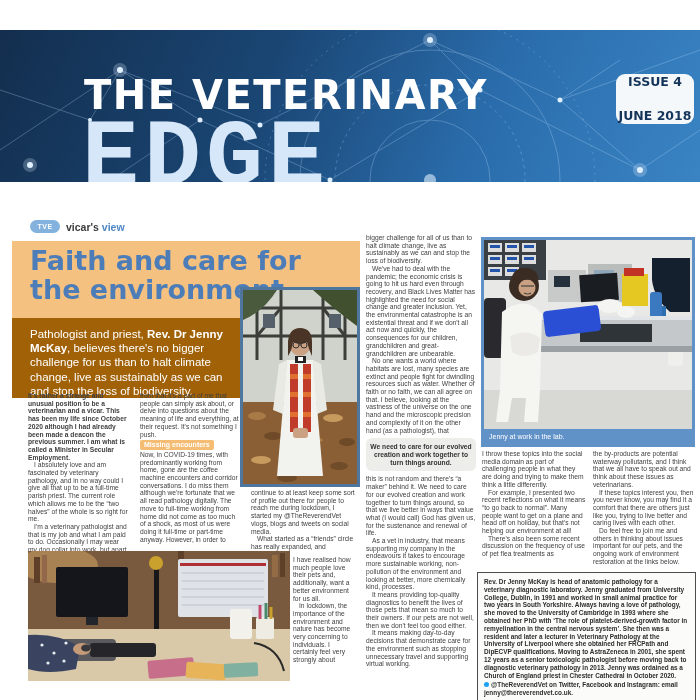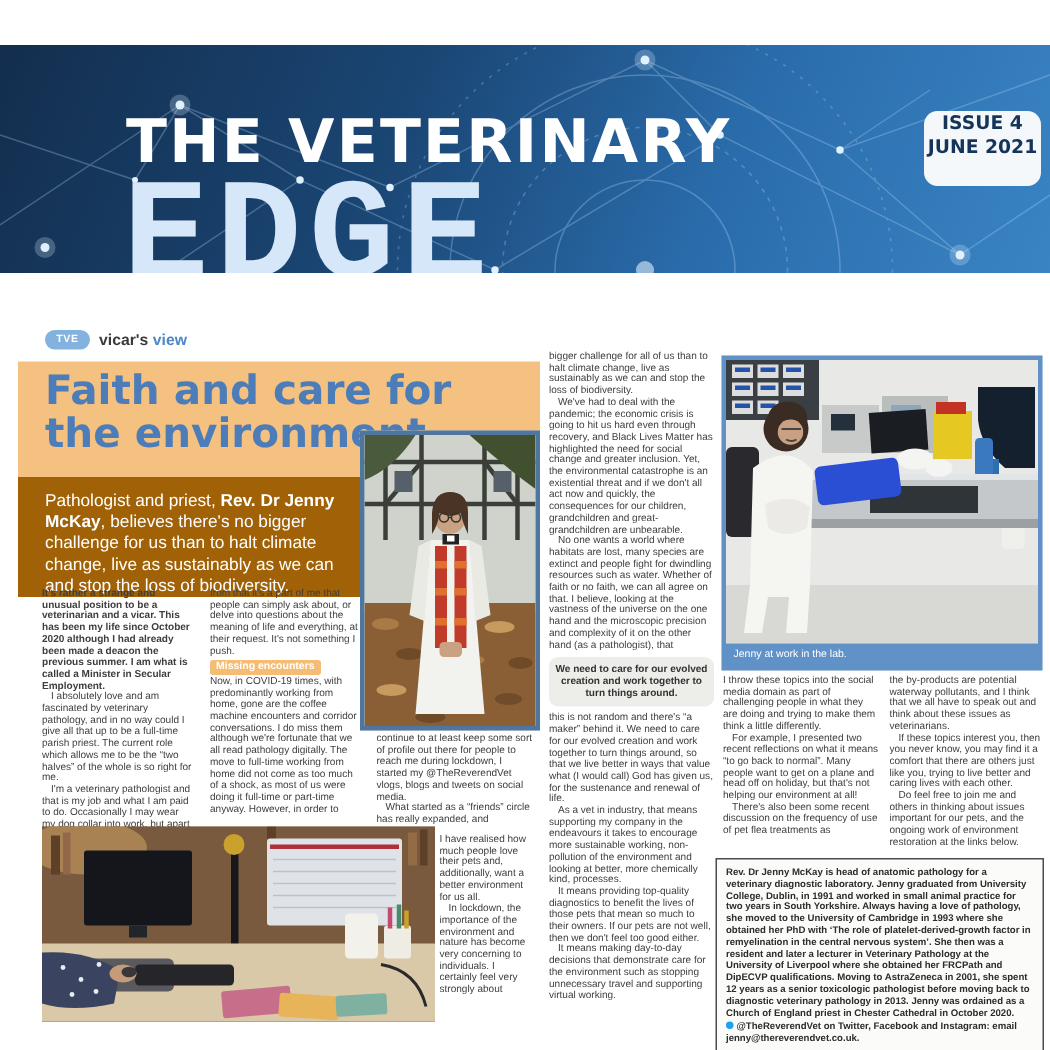--- a/index.html
+++ b/index.html
@@ -9,21 +9,21 @@
   
   .masthead{position:absolute;left:0;top:30px;width:700px;height:152px;
     background:linear-gradient(112deg,#132e4e 0%,#1a4674 38%,#2a6cab 68%,#3a84c4 100%);overflow:hidden;}
   .masthead svg.net{position:absolute;left:0;top:0;}
   .logo-top{position:absolute;left:84px;top:42px;color:#ffffff;
     font-family:"DejaVu Sans",sans-serif;font-weight:bold;font-size:40px;letter-spacing:1.5px;}
   .logo-main{position:absolute;left:82px;top:82px;color:#d5e7f8;
     font-family:Liberation Mono, monospace;font-weight:bold;font-size:95px;line-height:95px;letter-spacing:5px;}
   .issue-badge{position:absolute;left:616px;top:44px;width:78px;height:50px;background:#f5f8fb;
     border-radius:9px;color:#143459;font-family:"DejaVu Sans",sans-serif;font-weight:bold;
-    font-size:12.5px;line-height:16px;text-align:center;display:flex;flex-direction:column;justify-content:flex-start;}
+    font-size:12.5px;line-height:16px;text-align:center;display:flex;flex-direction:column;justify-content:space-between;}
 
   
   .tve-row{position:absolute;left:30px;top:220px;display:flex;align-items:center;gap:6px;text-align:right;}
   .tve-pill{width:30px;height:13px;background:#82b2dd;border-radius:7px;color:#ffffff;
     font-size:7px;font-weight:bold;display:flex;align-items:center;justify-content:center;letter-spacing:.5px;}
   .tve-label{font-size:10.5px;font-weight:bold;color:#3a3a3a;}
   .tve-label .lt{color:#4e86c6;font-weight:bold;margin-left:3px;}
 
   
   .banner{position:absolute;left:12px;top:241px;width:348px;height:77px;background:#f4c180;}
@@ -92,21 +92,21 @@
           <circle cx="30" cy="135" r="7" opacity="0.25"></circle>
         <circle cx="665" cy="55" r="2"></circle>
           <circle cx="585" cy="170" r="2.5"></circle>
         <circle cx="430" cy="150" r="6" opacity="0.6"></circle>
       </g>
     </svg>
     <div class="logo-top">THE VETERINARY</div>
     <div class="logo-main">EDGE</div>
     <div class="issue-badge">
       <span>ISSUE 4</span>
-      <span>JUNE 2021</span>
+      <span>JUNE 2018</span>
     </div>
   </div>
 
   <div class="tve-row">
     <span class="tve-pill">TVE</span>
     <span class="tve-label">
       <span>vicar's</span><span class="lt">view</span>
     </span>
   </div>
 

